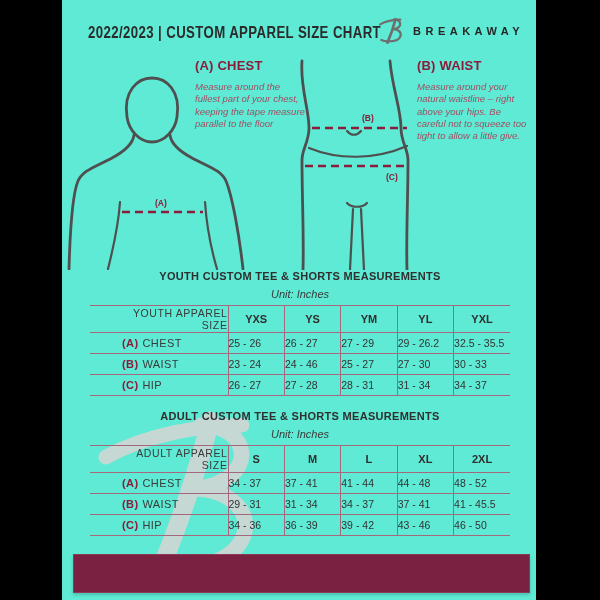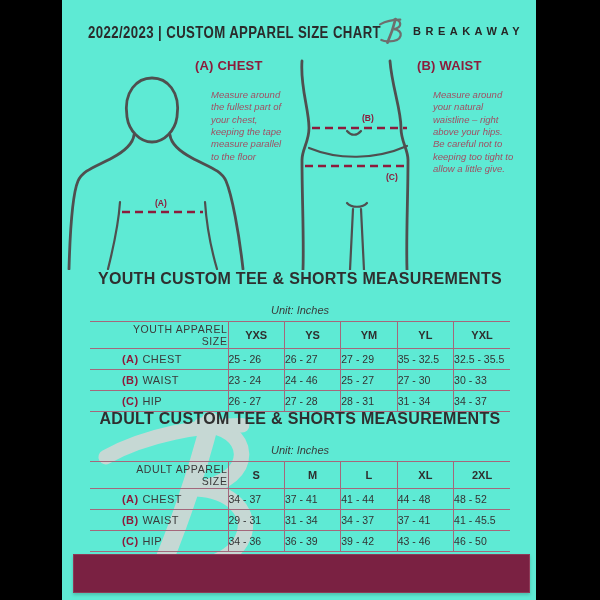--- a/index.html
+++ b/index.html
@@ -16,41 +16,41 @@
              transform:scaleX(.8);transform-origin:left center;}
   .brand{position:absolute;left:316px;top:15px;display:flex;align-items:center;gap:8px;}
   .brand-name{font-size:11px;font-weight:bold;color:#262626;letter-spacing:4.5px;}
 
   
   .watermark{position:absolute;left:16px;top:398px;color:#d9d6d5;opacity:.85;}
 
   
   .guide{position:absolute;}
   .guide h3{margin:0 0 8px 0;font-size:13px;font-weight:bold;color:#8c1c3c;letter-spacing:.2px;}
-  .guide p{margin:16px;font-size:9.5px;line-height:1.3;font-style:italic;color:#a04f63;
+  .guide p{margin:0;font-size:9.5px;line-height:1.3;font-style:italic;color:#a04f63;
            white-space:pre-line;}
   .guide.chest{left:133px;top:58px;width:112px;}
   .guide.waist{left:355px;top:58px;width:114px;}
   .guide.hips{left:355px;top:160px;width:120px;}
 
   
   .fig{position:absolute;}
   .fig.upper{left:5px;top:55px;}
   .fig.lower{left:221px;top:57px;}
   .outline{fill:none;stroke:#4f4f4f;stroke-width:2.8;stroke-linecap:round;}
   .outline.thin{stroke-width:2.2;}
   .dash{fill:none;stroke:#8c1c3c;stroke-width:2.4;stroke-dasharray:8 5;}
   .fig-label{font-family:"Liberation Sans",sans-serif;font-size:8.5px;font-weight:bold;fill:#8c1c3c;}
 
   
   .tblock{position:absolute;width:420px;}
   .tblock.youth{left:28px;top:270px;}
   .tblock.adult{left:28px;top:410px;}
-  .tbl-title{text-align:center;font-size:16px;font-weight:bold;color:#2f2f2f;letter-spacing:.3px;}
-  .tbl-unit{text-align:center;font-size:11px;font-style:italic;color:#3a3a3a;margin-top:16px;}
+  .tbl-title{text-align:center;font-size:11px;font-weight:bold;color:#2f2f2f;letter-spacing:.3px;}
+  .tbl-unit{text-align:center;font-size:11px;font-style:italic;color:#3a3a3a;margin-top:6px;}
   table{border-collapse:collapse;table-layout:fixed;width:420px;margin-top:5px;}
   col.c0{width:138px;}
   th,td{padding:0;border-top:1.5px solid #a5677b;font-weight:normal;}
   tr:last-child td{border-bottom:1.5px solid #a5677b;}
   th:not(:first-child),td:not(:first-child){border-left:1.5px solid #a5677b;}
   thead tr{height:27px;}
   tbody tr{height:21px;}
   th.size{font-size:11px;font-weight:bold;color:#2f2f2f;text-align:center;}
   th.lbl{font-size:10.5px;color:#3a3a3a;text-align:right;padding-left:27px;letter-spacing:.6px;}
   td{font-size:10.5px;color:#333;text-align:left;}
@@ -116,21 +116,21 @@
       <path class="dash" d="M 22,109 L 124,109"></path>
       <text class="fig-label" x="103" y="123">(C)</text>
     </svg>
 
     <div class="guide chest">
       <h3>(A) CHEST</h3>
       <p>Measure around the fullest part of your chest, keeping the tape measure parallel to the floor</p>
     </div>
     <div class="guide waist">
       <h3>(B) WAIST</h3>
-      <p>Measure around your natural waistline – right above your hips. Be careful not to keeping too tight to allow a little give.</p>
+      <p>Measure around your natural waistline – right above your hips. Be careful not to squeeze too tight to allow a little give.</p>
     </div>
 
     <div class="tblock youth">
       <div class="tbl-title">YOUTH CUSTOM TEE &amp; SHORTS MEASUREMENTS</div>
       <div class="tbl-unit">Unit: Inches</div>
       <table>
         <colgroup>
             <col class="c0">
             <col>
             <col>
@@ -147,21 +147,21 @@
             <th class="size">YL</th>
             <th class="size">YXL</th>
           </tr>
         </thead>
         <tbody>
           <tr>
             <td class="rowlbl"><span class="key">(A)</span><span>CHEST</span></td>
             <td>25 - 26</td>
             <td>26 - 27</td>
             <td>27 - 29</td>
-            <td>35 - 32.5</td>
+            <td>29 - 26.2</td>
             <td>32.5 - 35.5</td>
           </tr>
           <tr>
             <td class="rowlbl"><span class="key">(B)</span><span>WAIST</span></td>
             <td>23 - 24</td>
             <td>24 - 46</td>
             <td>25 - 27</td>
             <td>27 - 30</td>
             <td>30 - 33</td>
           </tr>

